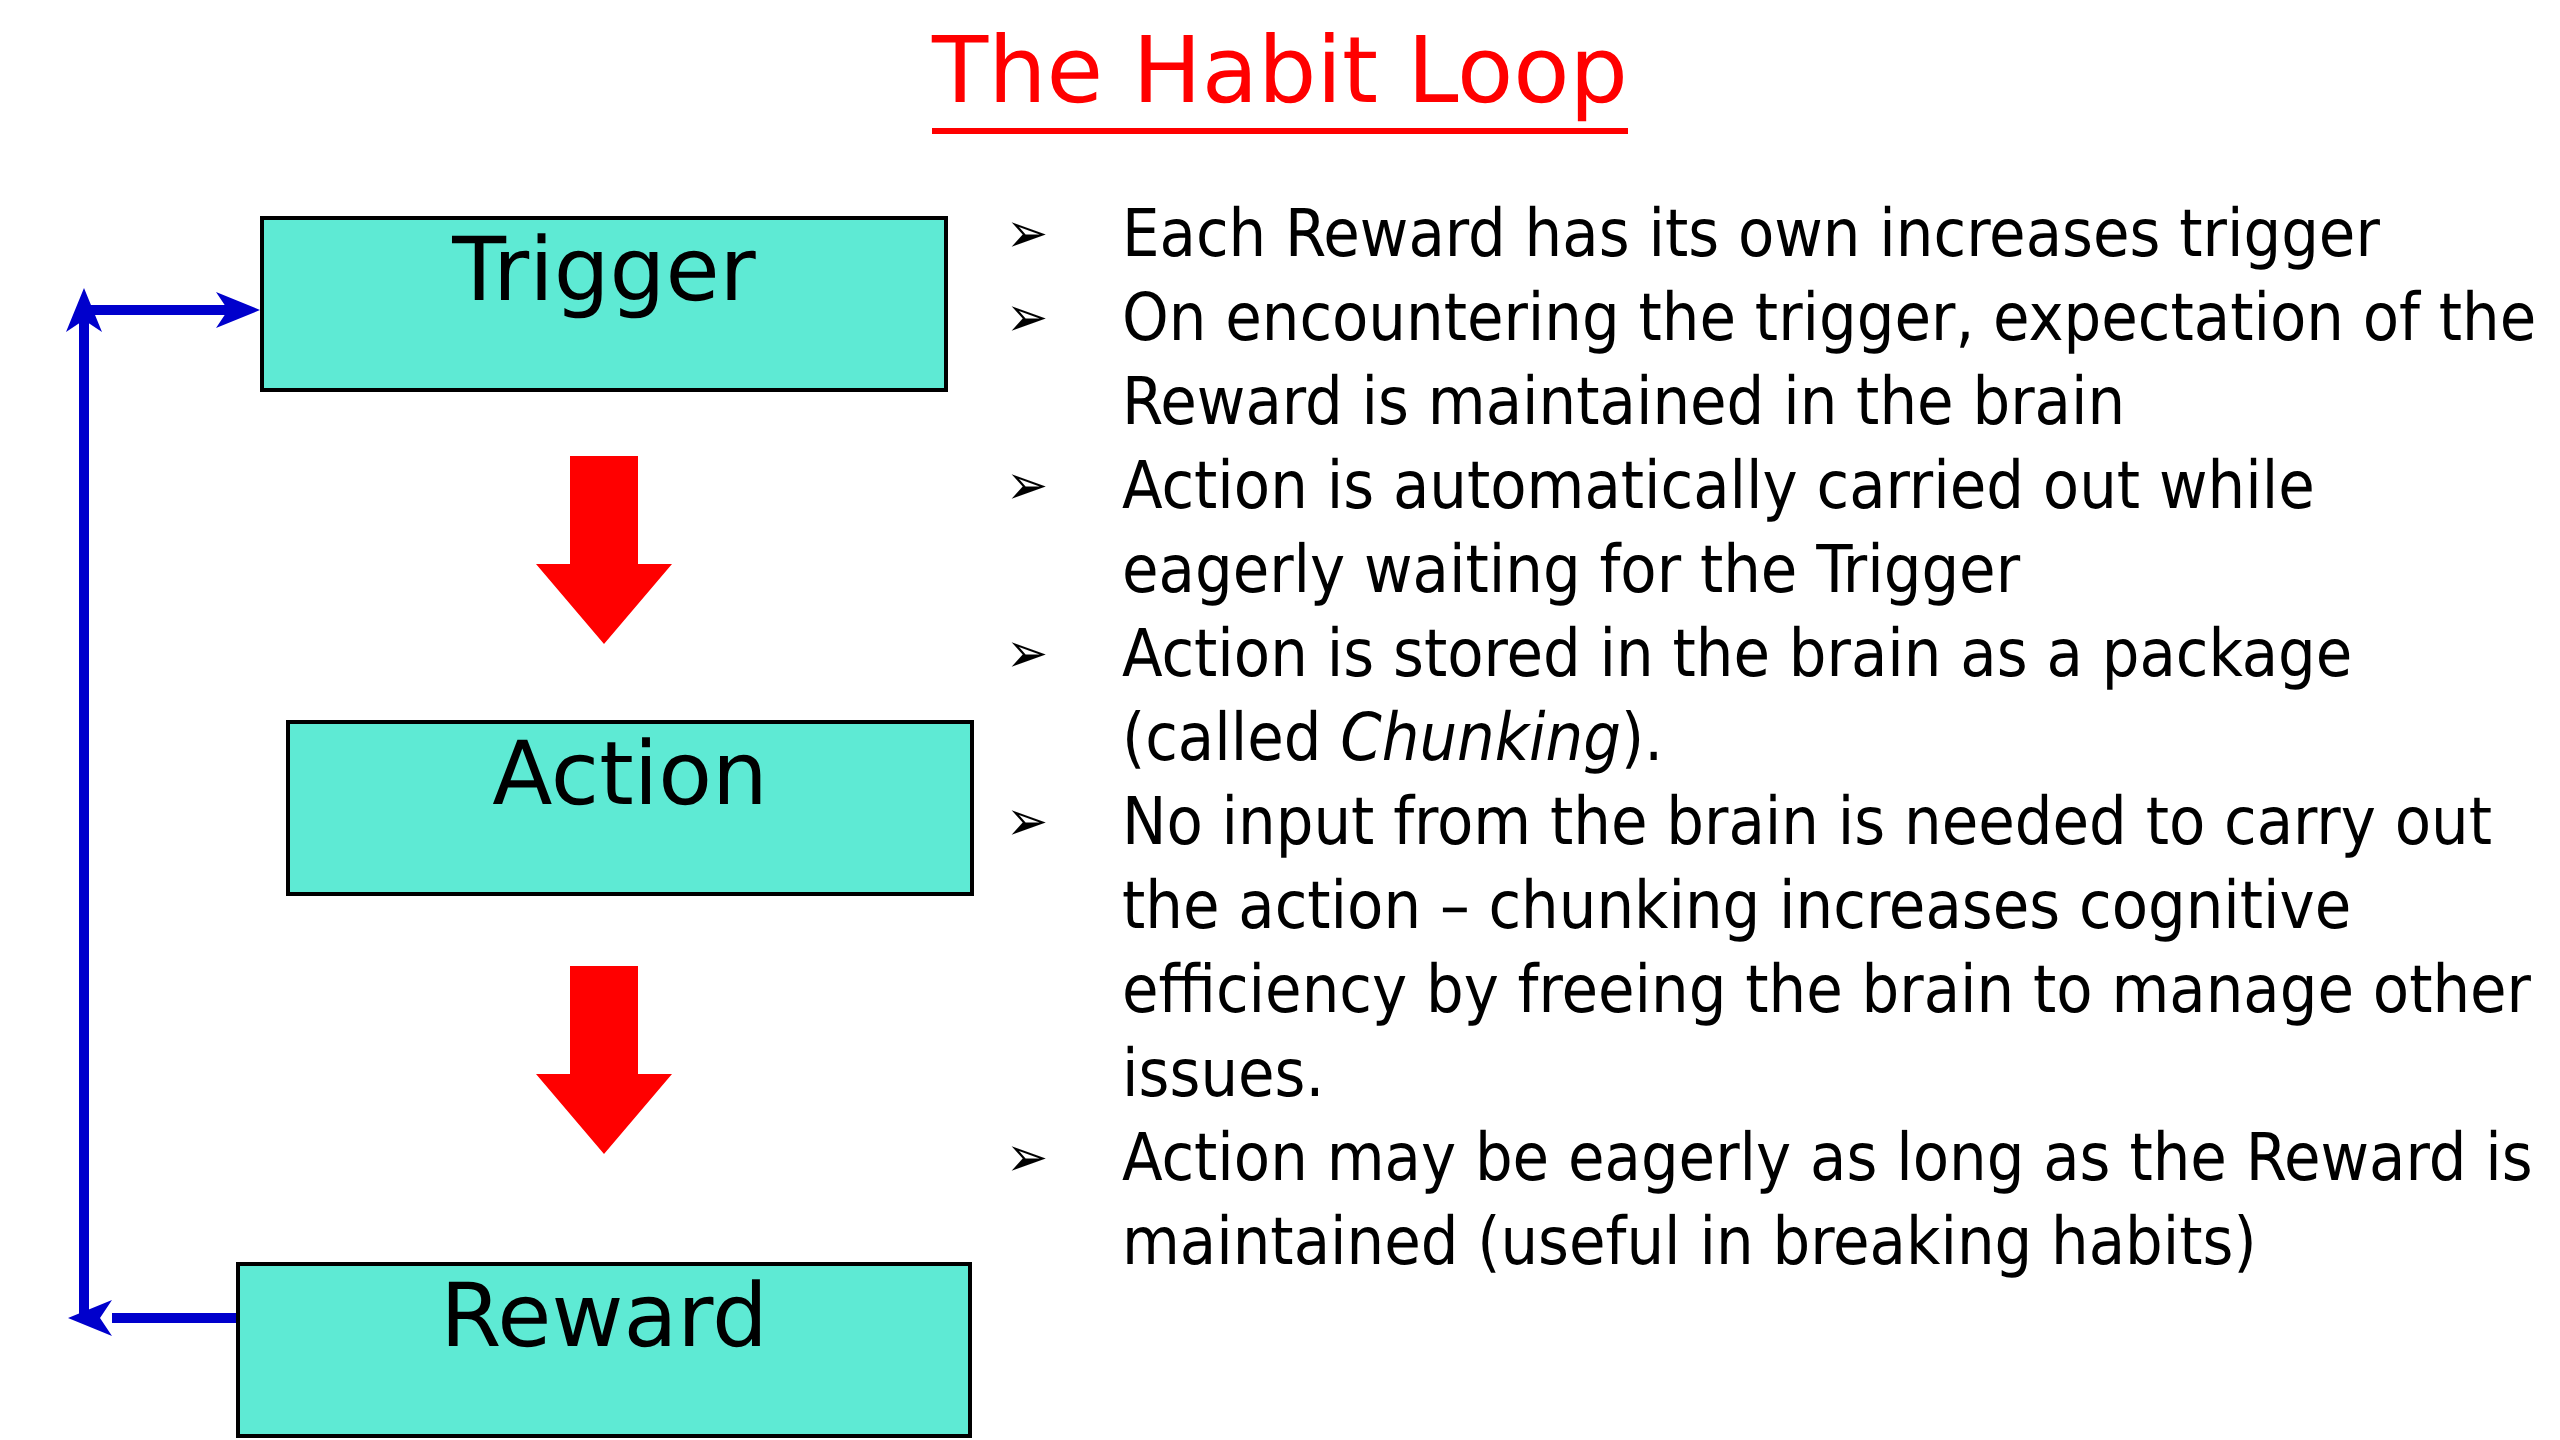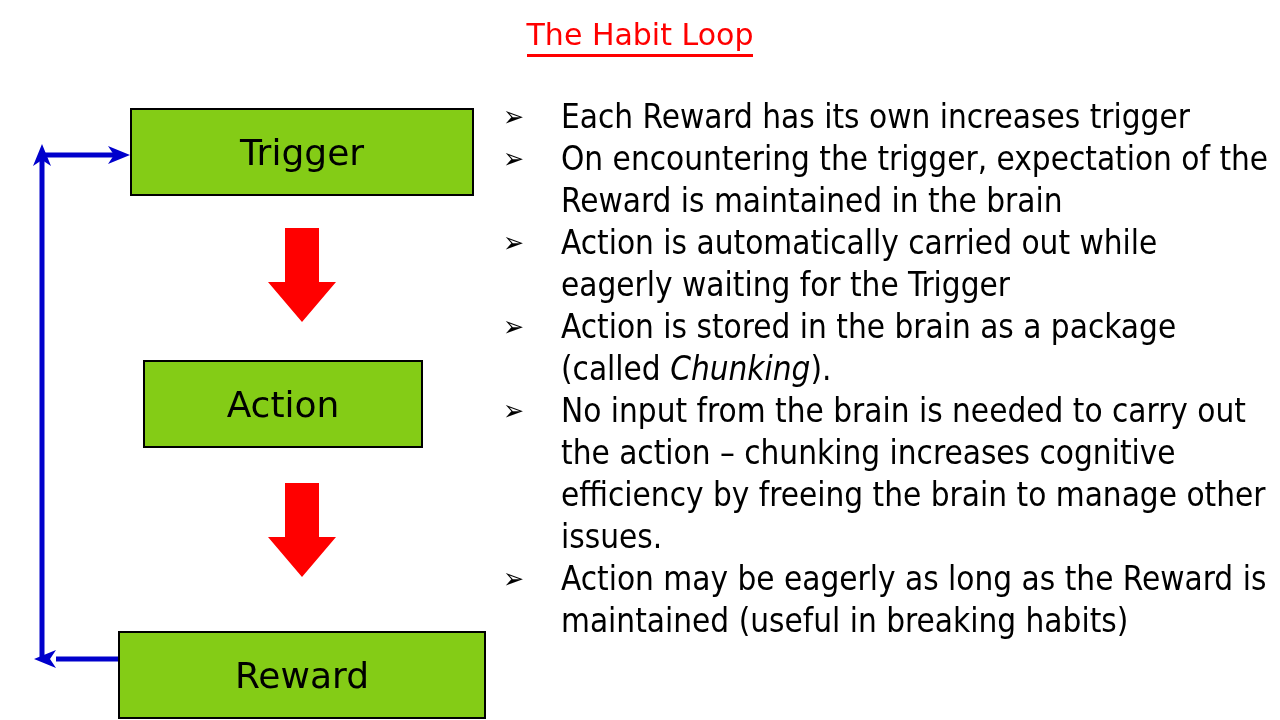--- a/index.html
+++ b/index.html
@@ -17,45 +17,45 @@
   }
 
   
   #title {
     position: absolute;
     left: 0;
     top: 8px;
     width: 1280px;
     text-align: center;
     font-family: "DejaVu Sans", sans-serif;
-    font-size: 30px;
+    font-size: 46px;
     line-height: 54px;
     color: #ff0000;
     white-space: nowrap;
   }
   #title .u {
     border-bottom: 3px solid #ff0000;
     padding-bottom: 2px;
   }
 
   
   .node {
     position: absolute;
     box-sizing: border-box;
-    background: #84cc16;
+    background: #5eead4;
     border: 2px solid #000000;
     display: flex;
-    align-items: center;
+    align-items: flex-start;
     justify-content: center;
     font-family: "DejaVu Sans", sans-serif;
-    font-size: 36px;
+    font-size: 44px;
     color: #000000;
   }
   #node-trigger { left: 130px; top: 108px; width: 344px; height: 88px; }
-  #node-action  { left: 143px; top: 360px; width: 280px; height: 88px; }
+  #node-action  { left: 143px; top: 360px; width: 344px; height: 88px; }
   #node-reward  { left: 118px; top: 613px; width: 368px; height: 88px; margin-top: 18px; }
 
   .red-arrow {
     position: absolute;
     width: 72px;
   }
   #arrow-trigger-action { left: 266px; top: 228px; height: 94px; }
   #arrow-action-reward  { left: 266px; top: 483px; height: 94px; }
 
   #loop-svg {

